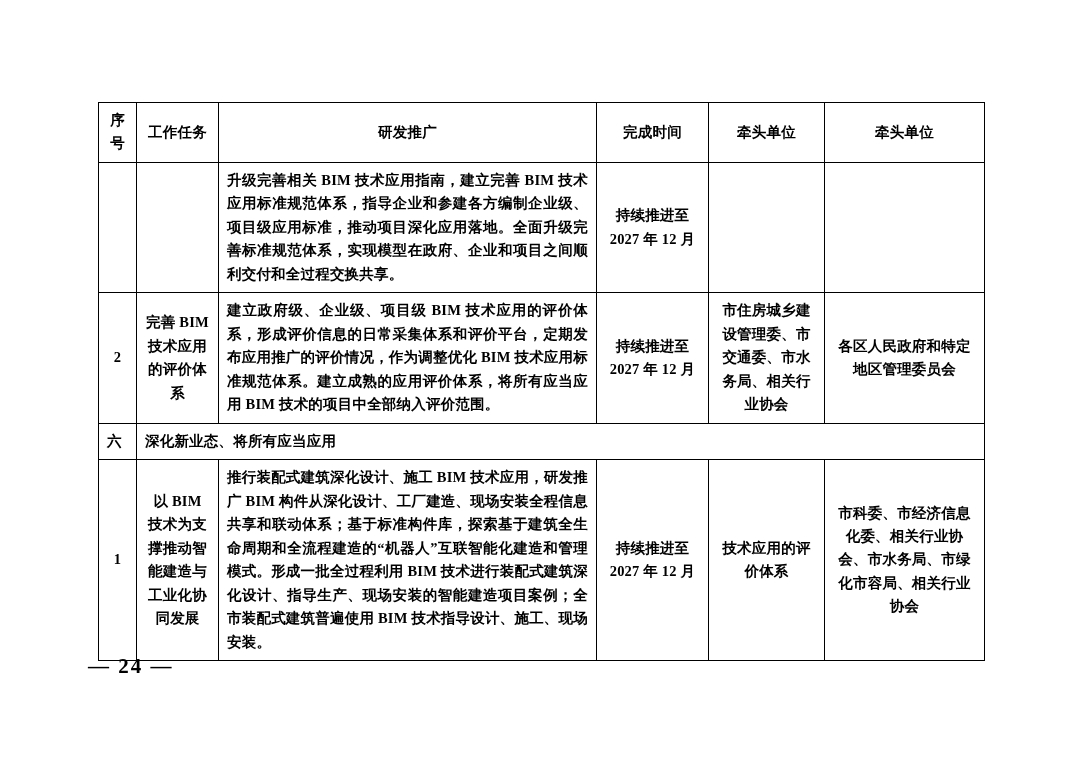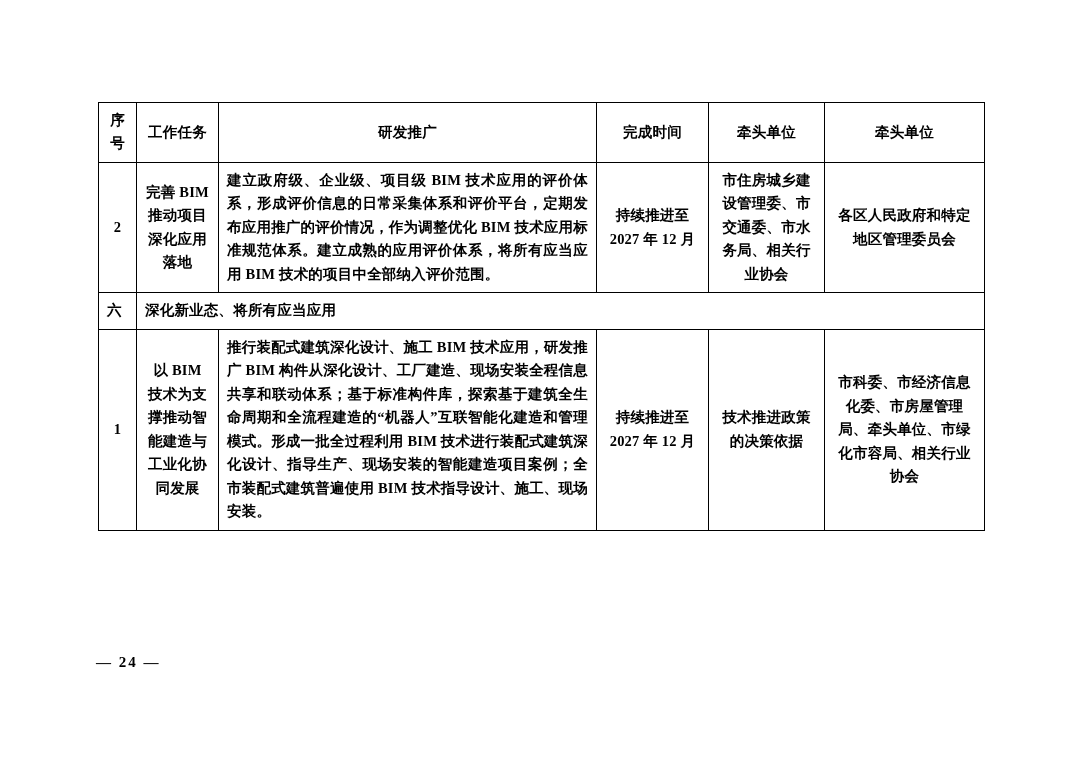--- a/index.html
+++ b/index.html
@@ -64,24 +64,23 @@
     font-size: 15px;
   }
   .cell-idx {
     text-align: center;
     font-size: 15px;
   }
   .footer-page {
     position: absolute;
     left: 88px;
     top: 638px;
-    font-size: 15px;
+    font-size: 21px;
     font-weight: bold;
     letter-spacing: 2px;
-    margin-left: 8px;
   }
 </style>
 </head>
 <body>
 
 <div class="page">
 
   <table class="doc-table">
     <colgroup>
       <col class="col-idx">
@@ -95,41 +94,49 @@
       <tr>
         <th class="hdr narrow-hd">序号</th>
         <th class="hdr">工作任务</th>
         <th class="hdr">研发推广</th>
         <th class="hdr">完成时间</th>
         <th class="hdr">牵头单位</th>
         <th class="hdr">牵头单位</th>
       </tr>
     </thead>
     <tbody>
+      <tr>
+        <td class="cell-idx"></td>
+        <td class="c-center"></td>
+        <td class="c-just">升级完善相关 BIM 技术应用指南，建立完善 BIM 技术应用标准规范体系，指导企业和参建各方编制企业级、项目级应用标准，推动项目深化应用落地。全面升级完善标准规范体系，实现模型在政府、企业和项目之间顺利交付和全过程交换共享。</td>
+        <td class="c-center">持续推进至2027 年 12 月</td>
+        <td class="c-center"></td>
+        <td class="c-center"></td>
+      </tr>
 
       <tr>
         <td class="cell-idx">2</td>
-        <td class="c-center">完善 BIM 推动项目深化应用落地</td>
+        <td class="c-center">完善 BIM 技术应用的评价体系</td>
         <td class="c-just">建立政府级、企业级、项目级 BIM 技术应用的评价体系，形成评价信息的日常采集体系和评价平台，定期发布应用推广的评价情况，作为调整优化 BIM 技术应用标准规范体系。建立成熟的应用评价体系，将所有应当应用 BIM 技术的项目中全部纳入评价范围。</td>
         <td class="c-center">持续推进至2027 年 12 月</td>
         <td class="c-center">市住房城乡建设管理委、市交通委、市水务局、相关行业协会</td>
         <td class="c-center">各区人民政府和特定地区管理委员会</td>
       </tr>
 
       <tr class="section-row">
         <td class="cell-idx">六</td>
         <td colspan="5">深化新业态、将所有应当应用</td>
       </tr>
 
       <tr>
         <td class="cell-idx">1</td>
         <td class="c-center">以 BIM 技术为支撑推动智能建造与工业化协同发展</td>
         <td class="c-just">推行装配式建筑深化设计、施工 BIM 技术应用，研发推广 BIM 构件从深化设计、工厂建造、现场安装全程信息共享和联动体系；基于标准构件库，探索基于建筑全生命周期和全流程建造的“机器人”互联智能化建造和管理模式。形成一批全过程利用 BIM 技术进行装配式建筑深化设计、指导生产、现场安装的智能建造项目案例；全市装配式建筑普遍使用 BIM 技术指导设计、施工、现场安装。</td>
         <td class="c-center">持续推进至2027 年 12 月</td>
-        <td class="c-center">技术推进政策的决策依据</td>
-        <td class="c-center">市科委、市经济信息化委、市房屋管理局、牵头单位、市绿化市容局、相关行业协会</td>
+        <td class="c-center">技术应用的评价体系</td>
+        <td class="c-center">市科委、市经济信息化委、相关行业协会、市水务局、市绿化市容局、相关行业协会</td>
       </tr>
     </tbody>
   </table>
 
   <div class="footer-page">— 24 —</div>
 
 </div>
 
 </body></html>

